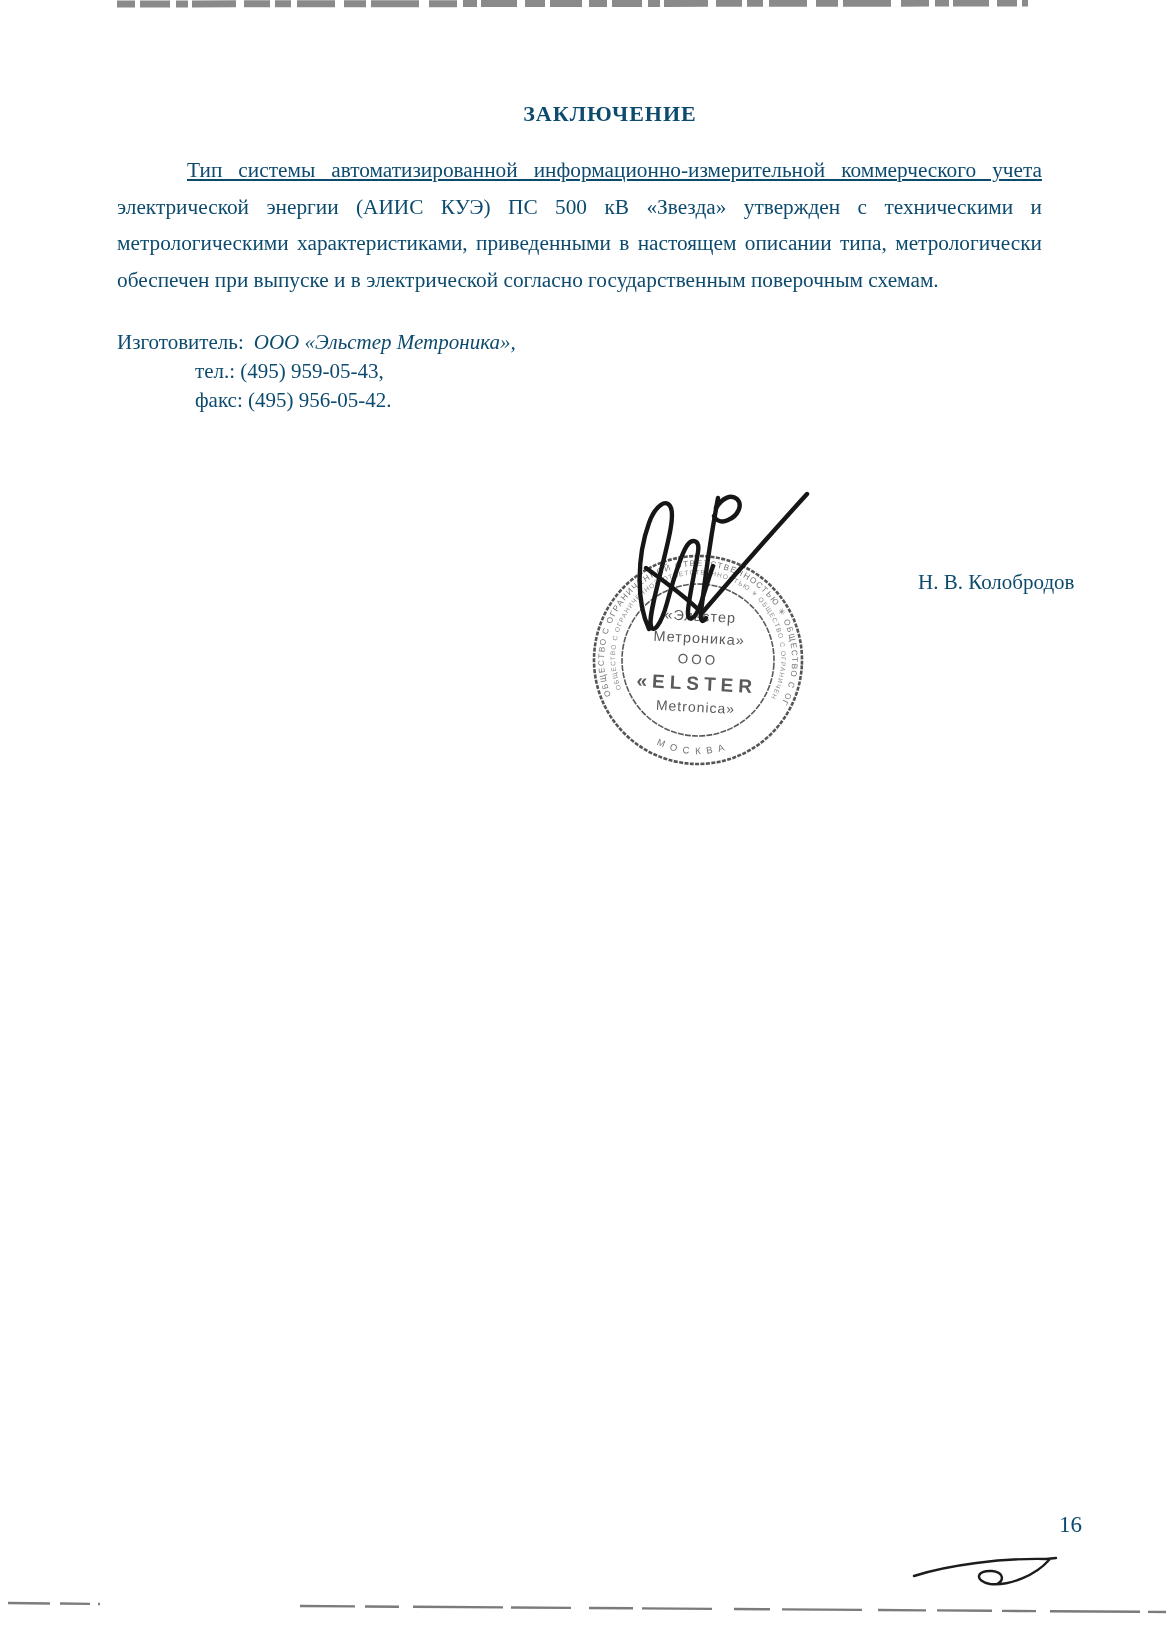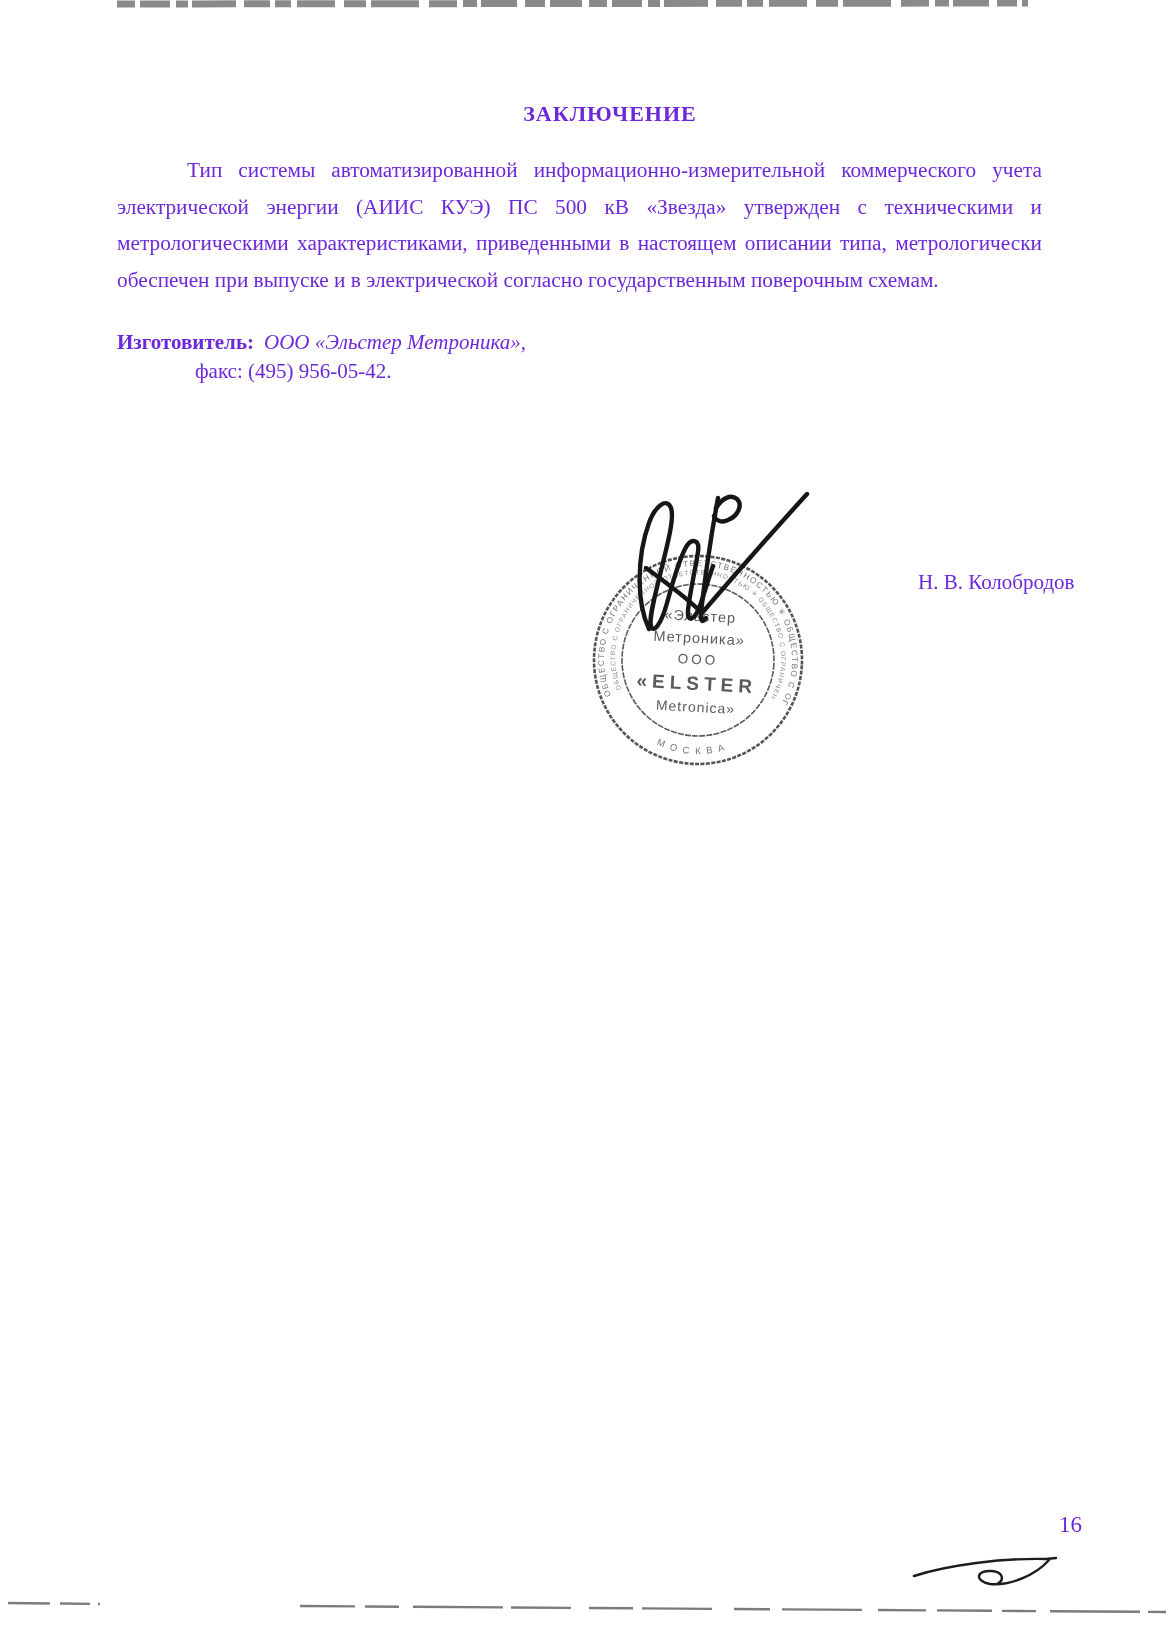--- a/index.html
+++ b/index.html
@@ -1,46 +1,46 @@
 <!DOCTYPE html>
 <html><head>
 <meta charset="utf-8">
 <style>
   html,body{margin:0;padding:0;background:#ffffff;}
   .page{
     position:relative;
     width:1172px;height:1652px;
     background:#ffffff;
     font-family:"Liberation Serif", serif;
-    color:#6d28d9;
+    color:#0c4a6e;
     overflow:hidden;
   }
   
   .doc-title{
     position:absolute;top:101px;left:0;right:0;
     padding-left:48px;
     text-align:center;
     font-size:22px;font-weight:bold;letter-spacing:1px;
   }
   .paragraph{
     position:absolute;top:152px;left:117px;width:925px;
     font-size:21.3px;
   }
   .para-line{
     height:36.5px;line-height:36.5px;
     text-align:justify;text-align-last:justify;
     white-space:nowrap;
   }
-  .para-line.first{text-indent:70px;}
+  .para-line.first{text-indent:70px;text-decoration:underline;}
   .para-line.last{text-align-last:left;white-space:normal;}
   .manufacturer{
     position:absolute;top:328px;left:117px;
     font-size:21px;line-height:29px;
   }
-  .manufacturer .bold{font-weight:bold;}
+  .manufacturer .bold{font-weight:normal;}
   .gap{margin-left:10px;font-style:italic;}
   .gap-sm{margin-left:7px;}
   .addr-indent{padding-left:78px;}
   .deputy{
     position:absolute;top:545px;left:117px;
     font-size:21px;line-height:33px;
   }
   .signatory-name{
     position:absolute;top:570px;left:918px;
     font-size:21px;
@@ -70,20 +70,21 @@
     <div class="para-line first">Тип системы автоматизированной информационно-измерительной коммерческого учета</div>
     <div class="para-line">электрической энергии (АИИС КУЭ) ПС 500 кВ «Звезда» утвержден с техническими и</div>
     <div class="para-line">метрологическими характеристиками, приведенными в настоящем описании типа, метрологически</div>
     <div class="para-line last">обеспечен при выпуске и в электрической согласно государственным поверочным схемам.</div>
   </div>
 
   <div class="manufacturer">
     <div>
       <span class="bold">Изготовитель:</span><span class="gap">ООО «Эльстер Метроника»,</span>
     </div>
+    <div class="addr-indent">тел.:  (495) 959-05-43,</div>
     <div class="addr-indent">факс: (495) 956-05-42.</div>
   </div>
 
 
   <div class="signatory-name">Н. В. Колобродов</div>
 
   <div class="page-number">16</div>
 
   <svg class="ink-overlay" width="1172" height="1652" viewBox="0 0 1172 1652" xmlns="http://www.w3.org/2000/svg">
 

